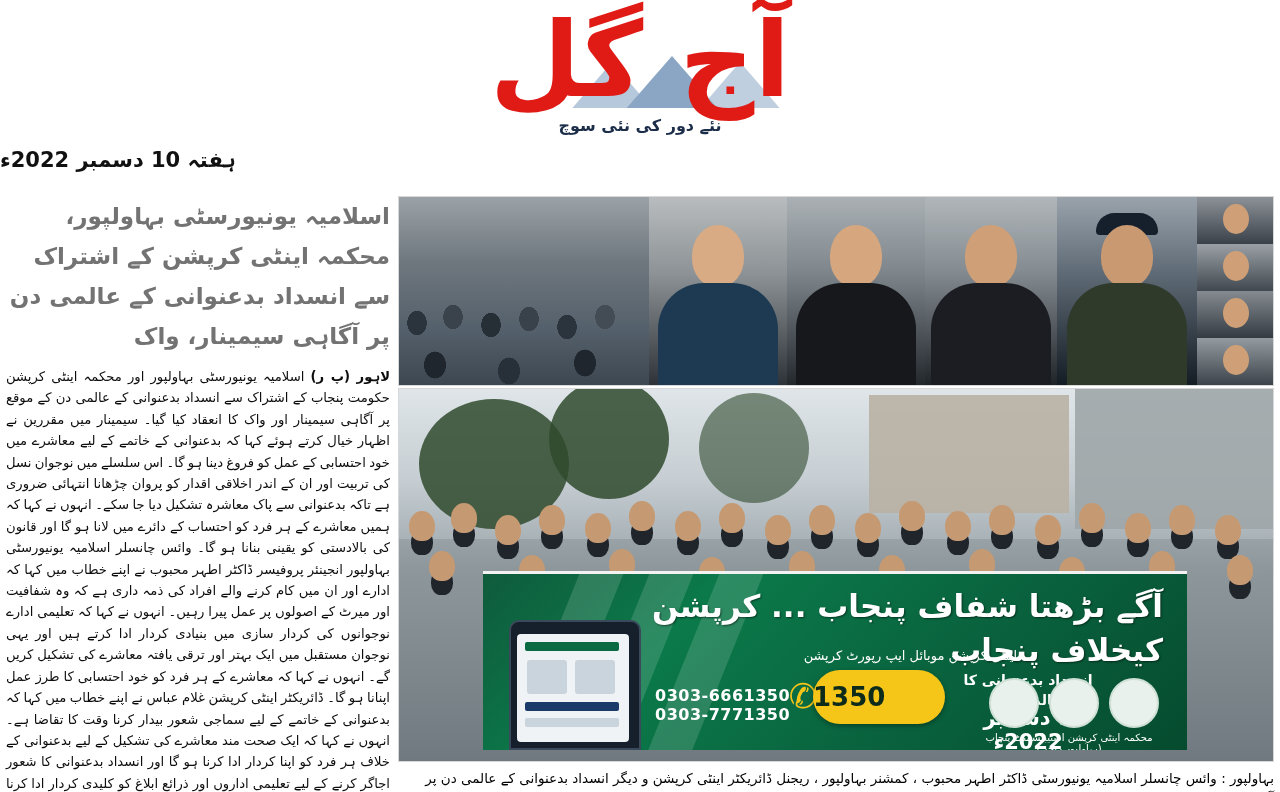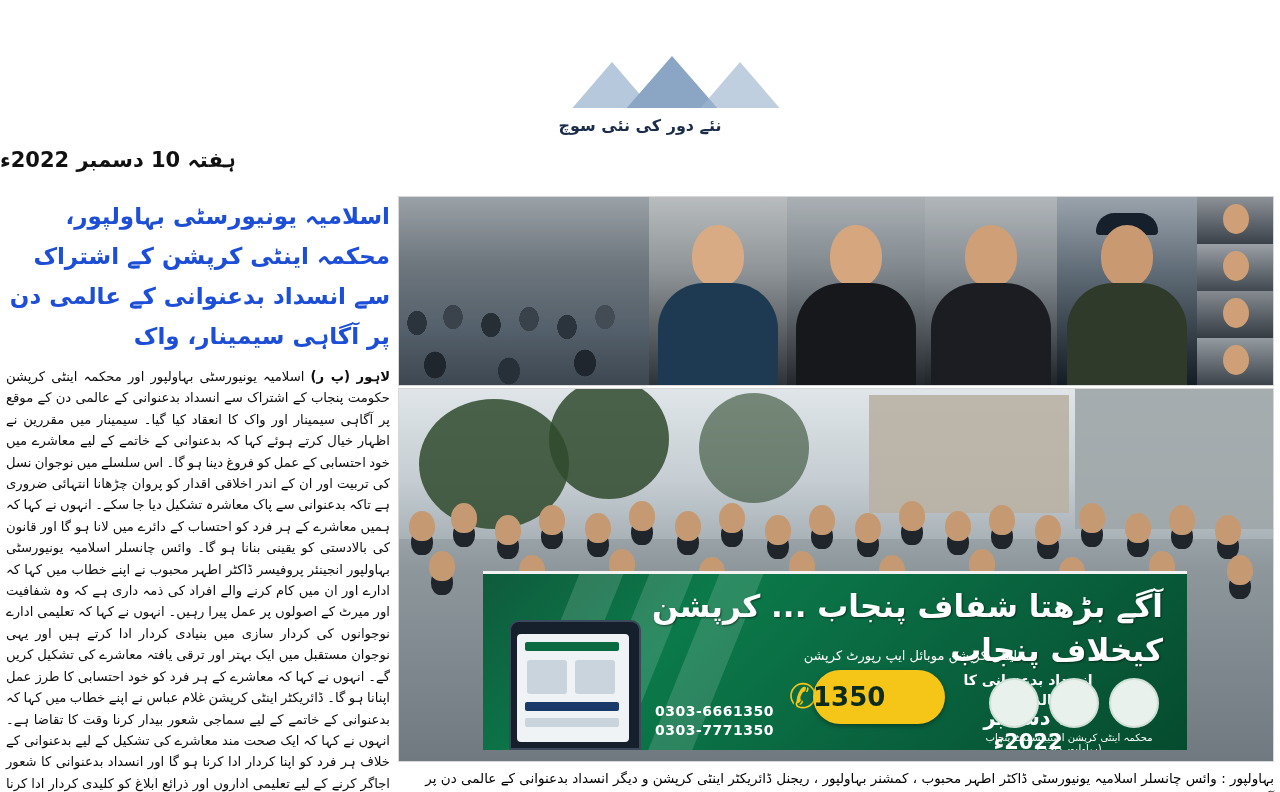--- a/index.html
+++ b/index.html
@@ -112,21 +112,21 @@
     top: 196px;
     width: 384px;
     height: 590px;
     direction: rtl;
     text-align: justify;
   }
   .article-headline {
     font-size: 23px;
     font-weight: bold;
     line-height: 40px;
-    color: #1d4ed8;
+    color: #737373;
     margin: 0 0 10px 0;
     direction: rtl;
     text-align: right;
   }
   .article-body {
     font-size: 13.2px;
     line-height: 21.4px;
     color: #0d0d0d;
     direction: rtl;
     text-align: justify;
@@ -363,23 +363,23 @@
     right: 170px;
     top: 74px;
     direction: rtl;
     color: #ffffff;
     font-size: 13px;
     font-weight: normal;
   }
   .banner-numbers {
     position: absolute;
     left: 172px;
-    top: 128px;
+    top: 112px;
     color: #fff;
-    font-size: 14px;
+    font-size: 16px;
     font-weight: bold;
     line-height: 19px;
     letter-spacing: .5px;
   }
   .banner-1350 {
     position: absolute;
     left: 330px;
     top: 96px;
     width: 132px;
     height: 54px;
@@ -475,20 +475,21 @@
 <div class="page">
 
   <div class="masthead">
     <div class="logo-wrap">
       <div class="logo-mountain">
         <div class="m1"></div>
           <div class="m2"></div>
           <div class="m3"></div>
       </div>
       <div class="logo-mask"></div>
+      <div class="logo-text">آج گل</div>
       <div class="logo-slogan">نئے دور کی نئی سوچ</div>
     </div>
     <div class="masthead-date">ہفتہ 10 دسمبر 2022ء</div>
   </div>
 
   <div class="article">
     <h1 class="article-headline">اسلامیہ یونیورسٹی بہاولپور، محکمہ اینٹی کرپشن کے اشتراک سے انسداد بدعنوانی کے عالمی دن پر آگاہی سیمینار، واک</h1>
     <div class="article-body">
       <span class="dateline">لاہور (پ ر)</span>
       <span>اسلامیہ یونیورسٹی بہاولپور اور محکمہ اینٹی کرپشن حکومت پنجاب کے اشتراک سے انسداد بدعنوانی کے عالمی دن کے موقع پر آگاہی سیمینار اور واک کا انعقاد کیا گیا۔ سیمینار میں مقررین نے اظہار خیال کرتے ہوئے کہا کہ بدعنوانی کے خاتمے کے لیے معاشرے میں خود احتسابی کے عمل کو فروغ دینا ہو گا۔ اس سلسلے میں نوجوان نسل کی تربیت اور ان کے اندر اخلاقی اقدار کو پروان چڑھانا انتہائی ضروری ہے تاکہ بدعنوانی سے پاک معاشرہ تشکیل دیا جا سکے۔ انہوں نے کہا کہ ہمیں معاشرے کے ہر فرد کو احتساب کے دائرے میں لانا ہو گا اور قانون کی بالادستی کو یقینی بنانا ہو گا۔ وائس چانسلر اسلامیہ یونیورسٹی بہاولپور انجینئر پروفیسر ڈاکٹر اطہر محبوب نے اپنے خطاب میں کہا کہ ادارے اور ان میں کام کرنے والے افراد کی ذمہ داری ہے کہ وہ شفافیت اور میرٹ کے اصولوں پر عمل پیرا رہیں۔ انہوں نے کہا کہ تعلیمی ادارے نوجوانوں کی کردار سازی میں بنیادی کردار ادا کرتے ہیں اور یہی نوجوان مستقبل میں ایک بہتر اور ترقی یافتہ معاشرے کی تشکیل کریں گے۔ انہوں نے کہا کہ معاشرے کے ہر فرد کو خود احتسابی کا طرز عمل اپنانا ہو گا۔ ڈائریکٹر اینٹی کرپشن غلام عباس نے اپنے خطاب میں کہا کہ بدعنوانی کے خاتمے کے لیے سماجی شعور بیدار کرنا وقت کا تقاضا ہے۔ انہوں نے کہا کہ ایک صحت مند معاشرے کی تشکیل کے لیے بدعنوانی کے خلاف ہر فرد کو اپنا کردار ادا کرنا ہو گا اور انسداد بدعنوانی کا شعور اجاگر کرنے کے لیے تعلیمی اداروں اور ذرائع ابلاغ کو کلیدی کردار ادا کرنا ہو گا۔ انہوں نے کہا کہ قوم کی کردار سازی اور نوجوان نسل کی درست رہنمائی کے ذریعے ہی معاشرے کو بدعنوانی سے پاک کیا جا سکتا ہے۔ سیمینار سے ڈپٹی ڈائریکٹر اینٹی کرپشن افسران نے بھی خطاب کیا اور کہا کہ کرپشن کو معاشرے سے ختم کرنے کے لیے ہر قوم کو اپنی ذمہ داری اور ایمانداری کا ثبوت دینا ہو گا اور اس سلسلے میں معاشرے کے تمام طبقات کو اپنا کردار ادا کرنے کی ضرورت ہے۔ سیمینار سے پروفیسر ڈاکٹر محمد عمران، پروفیسر ڈاکٹر الرحمن، رجسٹرار، ڈپٹی رجسٹرار، ڈائریکٹرز، ڈینز، چیئرمینز، فیکلٹی ممبران، افسران اور طلبہ و طالبات کی کثیر تعداد نے شرکت کی۔ قبل ازیں اینٹی کرپشن کے حوالے سے شعور اجاگر کرنے کے لیے اسلامیہ یونیورسٹی بہاولپور سے اینٹی کرپشن آفس تک واک بھی کی گئی۔</span>

